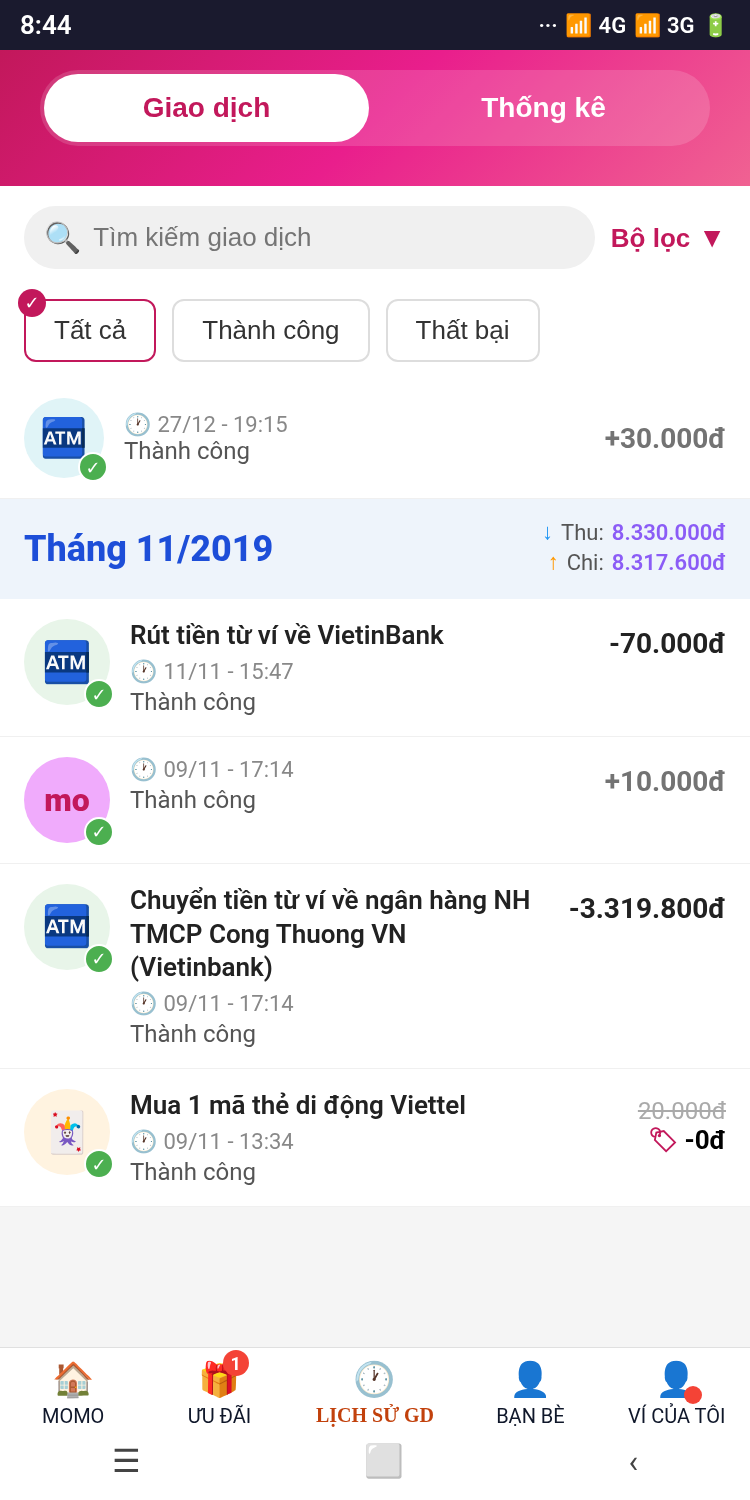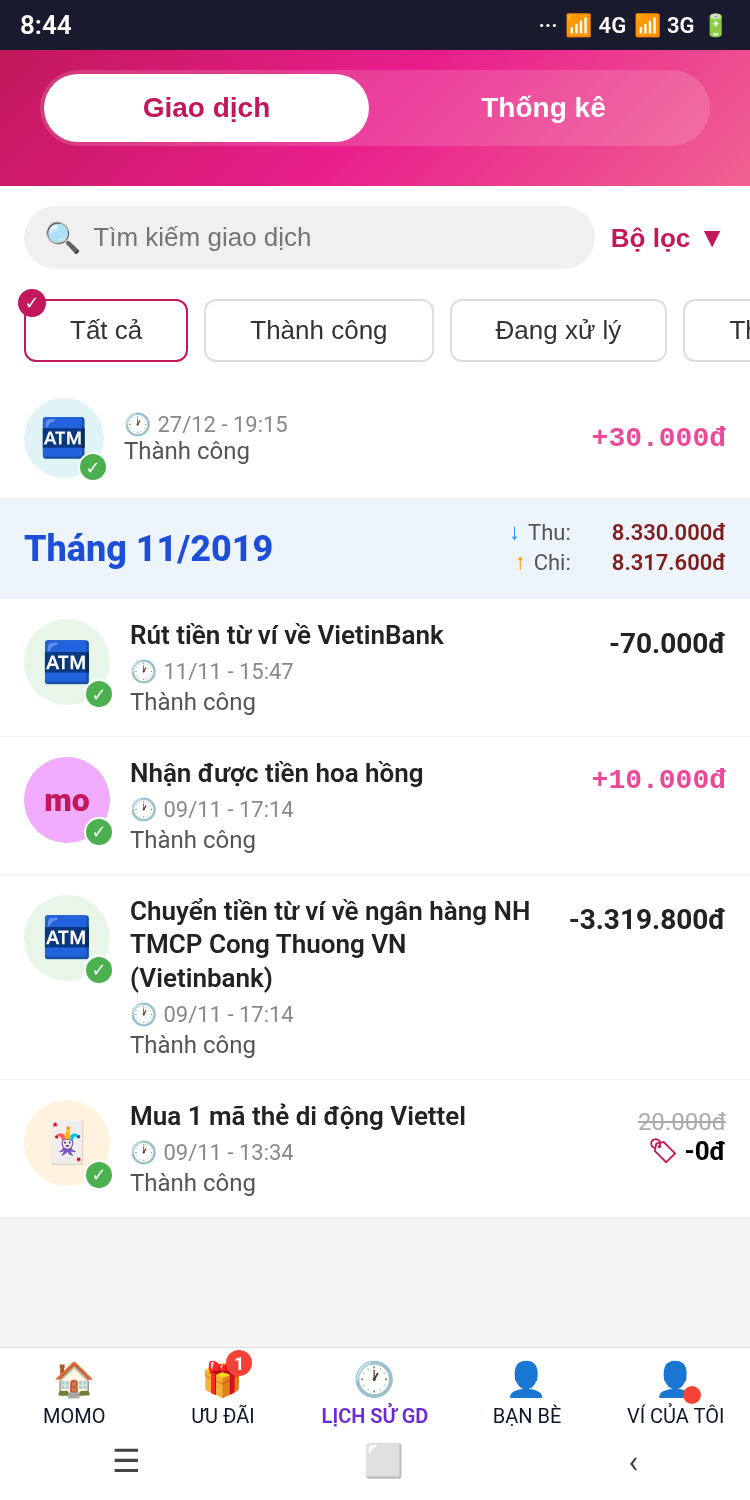--- a/index.html
+++ b/index.html
@@ -110,21 +110,21 @@
 
     
     .filter-chips {
       background: white;
       padding: 10px 24px 20px;
       display: flex;
       gap: 16px;
       overflow-x: auto;
     }
     .chip {
-      padding: 14px 44px;
+      padding: 14px 28px;
       border-radius: 12px;
       font-size: 26px;
       font-weight: 500;
       cursor: pointer;
       white-space: nowrap;
       border: 2px solid #ddd;
       background: white;
       color: #333;
     }
     .chip.active {
@@ -227,21 +227,21 @@
     .stat-row {
       display: flex;
       align-items: center;
       gap: 8px;
       justify-content: flex-end;
       margin-bottom: 4px;
     }
     .stat-arrow-down { color: #2196f3; font-size: 22px; }
     .stat-arrow-up { color: #ff9800; font-size: 22px; }
     .stat-label { color: #555; }
-    .stat-value { color: #7f1d1d; font-weight: 600; margin-left: 33px; }
+    .stat-value { color: #8b5cf6; font-weight: 600; }
 
     
     .trans-item {
       background: white;
       padding: 20px 24px;
       display: flex;
       align-items: flex-start;
       gap: 20px;
       border-bottom: 1px solid #f0f0f0;
     }
@@ -288,21 +288,21 @@
       flex-direction: column;
       align-items: flex-end;
       justify-content: flex-start;
       padding-top: 8px;
     }
     .trans-amount {
       font-size: 28px;
       font-weight: 700;
     }
     .amount-neg { color: #222; }
-    .amount-pos { color: #ec4899; font-family: Liberation Mono, monospace; }
+    .amount-pos { color: #737373; }
     .amount-strikethrough {
       font-size: 24px;
       color: #aaa;
       text-decoration: line-through;
     }
     .amount-promo {
       display: flex;
       align-items: center;
       gap: 6px;
       font-size: 26px;
@@ -356,21 +356,21 @@
       right: -4px;
       background: #f44336;
       border-radius: 50%;
       width: 18px;
       height: 18px;
     }
     .nav-label {
       font-size: 20px;
       color: #0f172a;
     }
-    .nav-label.active { color: #6d28d9; font-weight: 600; }
+    .nav-label.active { color: #c2410c; font-weight: 600; font-family: Liberation Serif, serif; }
 
     
     .sys-nav {
       background: white;
       display: flex;
       justify-content: space-around;
       align-items: center;
       padding: 10px 0 20px;
     }
     .sys-nav-btn {
@@ -408,21 +408,20 @@
   </div>
   <button class="filter-btn">
     <span>Bộ lọc</span>
     <span class="filter-icon">▼</span>
   </button>
 </div>
 
 <div class="filter-chips">
   <button class="chip active">Tất cả</button>
   <button class="chip">Thành công</button>
-  <button class="chip">Đang xử lý</button>
   <button class="chip">Thất bại</button>
 </div>
 
 <div class="trans-list">
 
   <div class="prev-item">
     <div class="prev-item-icon">
       <span class="icon-inner">🏧</span>
       <div class="status-check">✓</div>
     </div>
@@ -469,21 +468,20 @@
       <span class="trans-amount amount-neg">-70.000đ</span>
     </div>
   </div>
 
   <div class="trans-item">
     <div class="trans-icon momo-bg">
       <span class="trans-icon-inner" style="font-size:32px;color:#c2185b;font-weight:900">mo</span>
       <div class="status-check">✓</div>
     </div>
     <div class="trans-info">
-      <div class="trans-title">Nhận được tiền hoa hồng</div>
       <div class="trans-time">
         <span>🕐</span>
         <span>09/11 - 17:14</span>
       </div>
       <div class="trans-status">Thành công</div>
     </div>
     <div class="trans-amount-wrap">
       <span class="trans-amount amount-pos">+10.000đ</span>
     </div>
   </div>

